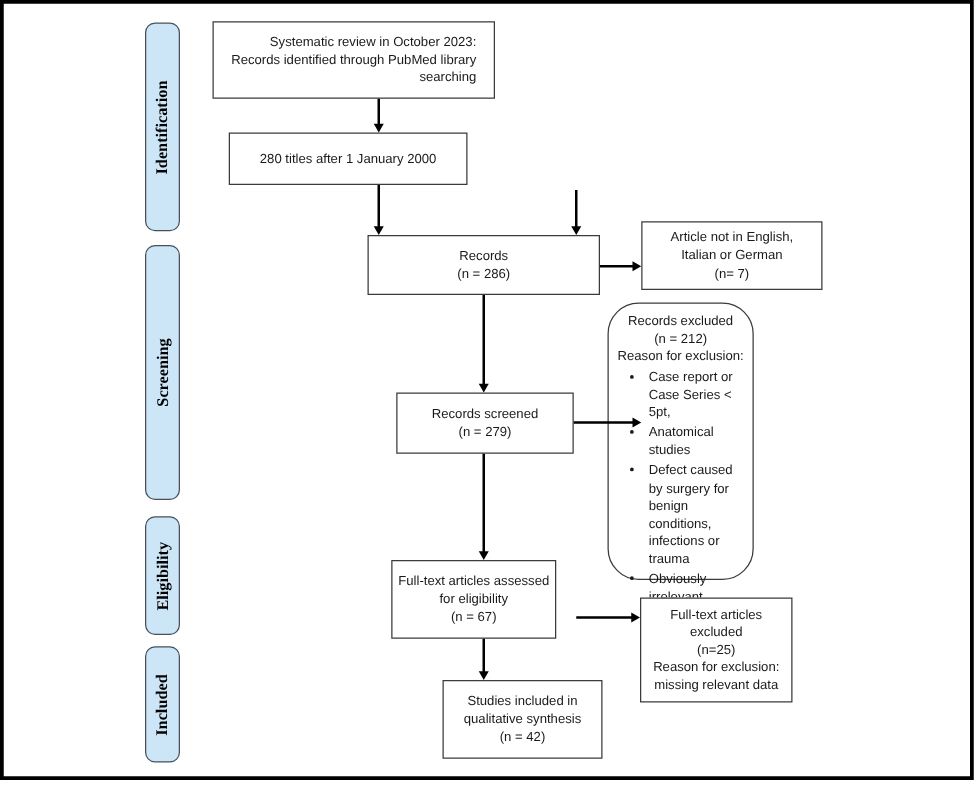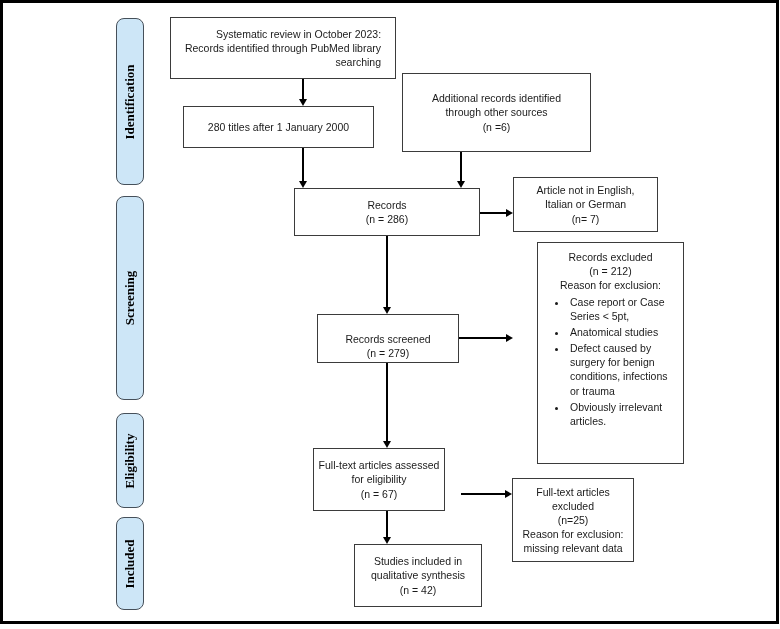--- a/index.html
+++ b/index.html
@@ -31,28 +31,29 @@
     font-size: 10.5px;
     line-height: 1.35;
     padding: 2px 3px;
   }
   .preline { white-space: pre-line; }
   #box-pubmed            { left: 170px; top: 17px;  width: 226px; height: 62px; text-align: right; }
   #box-titles            { left: 183px; top: 106px; width: 191px; height: 42px; }
   #box-additional        { left: 402px; top: 73px;  width: 189px; height: 79px; }
   #box-records           { left: 294px; top: 188px; width: 186px; height: 48px; }
   #box-article-language  { left: 513px; top: 177px; width: 145px; height: 55px; }
-  #box-screened          { left: 317px; top: 314px; width: 142px; height: 49px; align-items: flex-end; }
+  #box-screened          { left: 317px; top: 314px; width: 142px; height: 49px; }
   #box-fulltext-assessed { left: 313px; top: 448px; width: 132px; height: 63px; }
   #box-fulltext-excluded { left: 512px; top: 478px; width: 122px; height: 84px; }
   #box-included          { left: 314px; top: 544px; width: 128px; height: 63px; margin-left: 40px; }
   #box-records-excluded  {
-    left: 537px; top: 242px; width: 147px; height: 222px;
+    left: 486px; top: 242px; width: 117px; height: 222px;
     display: block;
     padding: 7px 4px 4px 4px;
+    border-radius: 25px;
   }
   #box-records-excluded .center-line { text-align: center; }
   #box-records-excluded ul {
     margin: 2px 0 0 0;
     padding: 0 0 0 24px;
     text-align: left;
   }
   #box-records-excluded li {
     margin: 0 0 2px 2px;
     padding-left: 2px;
@@ -121,25 +122,20 @@
   <div class="box" id="box-pubmed">
     <span class="preline">Systematic review in October 2023:
 Records identified through PubMed library
 searching</span>
   </div>
 
   <div class="box" id="box-titles">
     <span class="preline">280 titles after 1 January 2000</span>
   </div>
 
-  <div class="box" id="box-additional">
-    <span class="preline">Additional records identified
-through other sources
-(n =6)</span>
-  </div>
 
   <div class="box" id="box-records">
     <span class="preline">Records
 (n = 286)</span>
   </div>
 
   <div class="box" id="box-article-language">
     <span class="preline">Article not in English,
 Italian or German
 (n= 7)</span>

